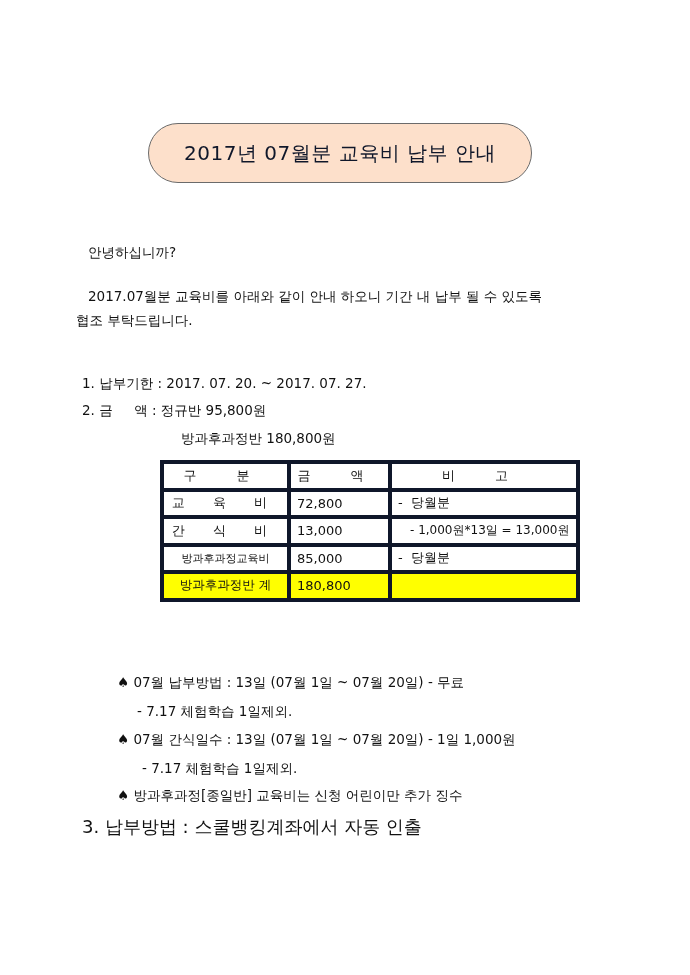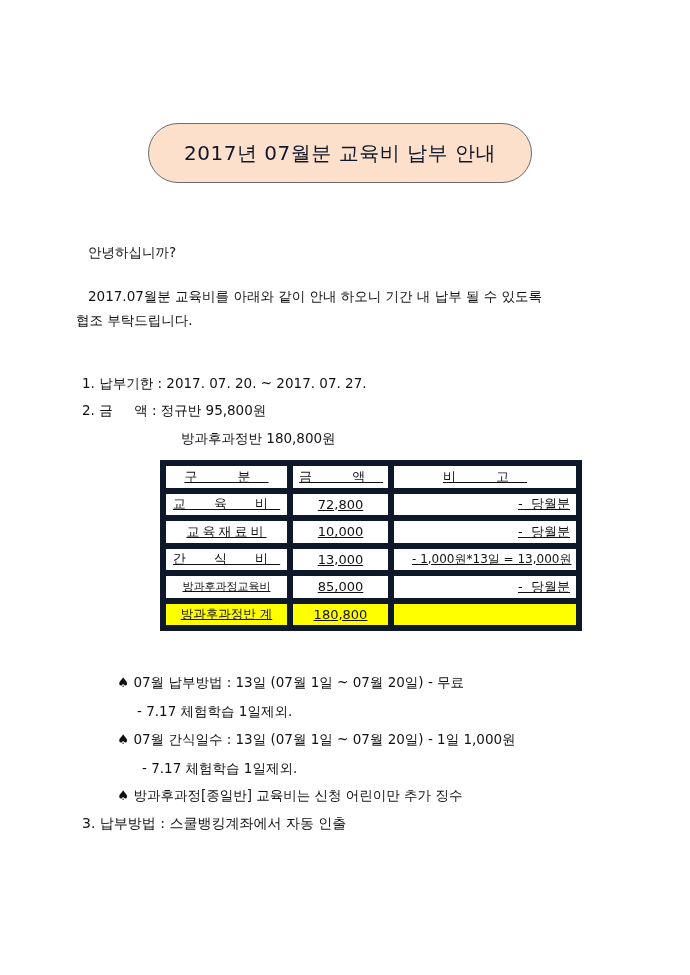--- a/index.html
+++ b/index.html
@@ -13,27 +13,27 @@
       background: #fde0cb; border: 1px solid #6b6b6b; border-radius: 30px;
       box-sizing: border-box; display: flex; align-items: center; justify-content: center;
       font-size: 20px; color: #0f172a; letter-spacing: 0.5px;
     }
     .body-text { font-size: 13.5px; }
     table.fee {
       position: absolute; left: 160px; top: 460px; width: 416px;
       border-collapse: collapse; font-size: 13px; table-layout: fixed;
     }
     table.fee td {
-      border: 6px solid #0f172a; height: 27.5px; padding: 0 6px; box-sizing: border-box;
-      white-space: nowrap; overflow: hidden; text-decoration: underline;
+      border: 4px solid #0f172a; height: 27.5px; padding: 0 6px; box-sizing: border-box;
+      white-space: nowrap; overflow: hidden;
     }
     table.fee { border: 2px solid #111; }
     td.c1 { text-align: center; }
-    td.c2 { text-align: center; padding-right: 22px; }
-    td.c3 { text-align: right; padding-left: 10px; }
+    td.c2 { text-align: left; padding-right: 22px; }
+    td.c3 { text-align: left; padding-left: 10px; }
     tr.hl td { background: #ffff00; }
     .spread { letter-spacing: 18px; }
     .spread-sm { letter-spacing: 3px; }
     .bullet { font-size: 13.5px; }
   </style>
 </head>
 <body>
 
 <div class="title-box">
   <span>2017년 07월분 교육비 납부 안내</span>
@@ -59,25 +59,20 @@
     <td class="c1"><span class="spread">구  분</span></td>
     <td class="c1"><span class="spread">금  액</span></td>
     <td class="c1"><span class="spread">비  고</span></td>
   </tr>
   <tr>
     <td class="c1"><span class="spread-sm" style="letter-spacing:12px">교 육 비</span></td>
     <td class="c2">72,800</td>
     <td class="c3" style="white-space:pre">-  당월분</td>
   </tr>
   <tr>
-    <td class="c1"><span class="spread-sm">교육재료비</span></td>
-    <td class="c2">10,000</td>
-    <td class="c3" style="white-space:pre">-  당월분</td>
-  </tr>
-  <tr>
     <td class="c1"><span style="letter-spacing:12px">간 식 비</span></td>
     <td class="c2">13,000</td>
     <td class="c3" style="padding-left:18px;font-size:12px">- 1,000원*13일 = 13,000원</td>
   </tr>
   <tr>
     <td class="c1" style="padding:0 2px;font-size:11px">방과후과정교육비</td>
     <td class="c2">85,000</td>
     <td class="c3" style="white-space:pre">-  당월분</td>
   </tr>
   <tr class="hl">
@@ -98,13 +93,13 @@
   <span>♠</span>
   <span>07월 간식일수 : 13일 (07월 1일 ~ 07월 20일) - 1일 1,000원</span>
 </div>
 <div class="abs bullet" style="left:142px; top:760px;">- 7.17 체험학습 1일제외.</div>
 
 <div class="abs bullet" style="left:117px; top:787px;">
   <span>♠</span>
   <span>방과후과정[종일반] 교육비는 신청 어린이만 추가 징수</span>
 </div>
 
-<div class="abs body-text" style="left:82px; top:815px; font-size:14px;">3. 납부방법 : 스쿨뱅킹계좌에서 자동 인출</div>
+<div class="abs body-text" style="left:82px; top:815px; font-size:18px;">3. 납부방법 : 스쿨뱅킹계좌에서 자동 인출</div>
 
 </body></html>

